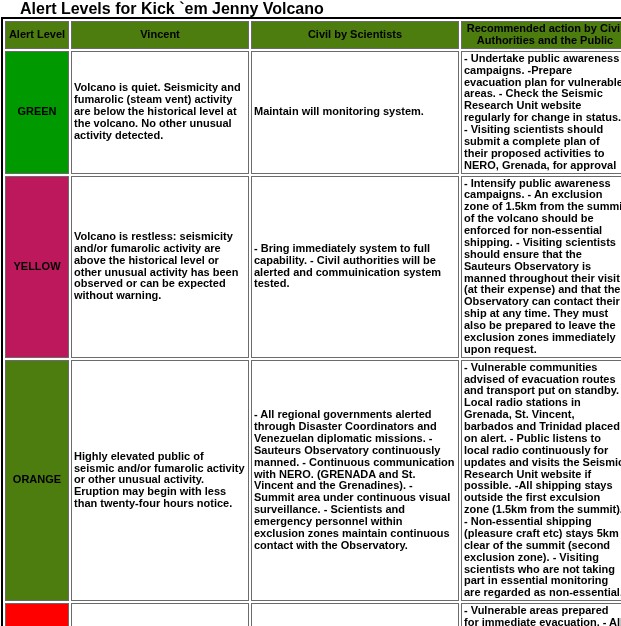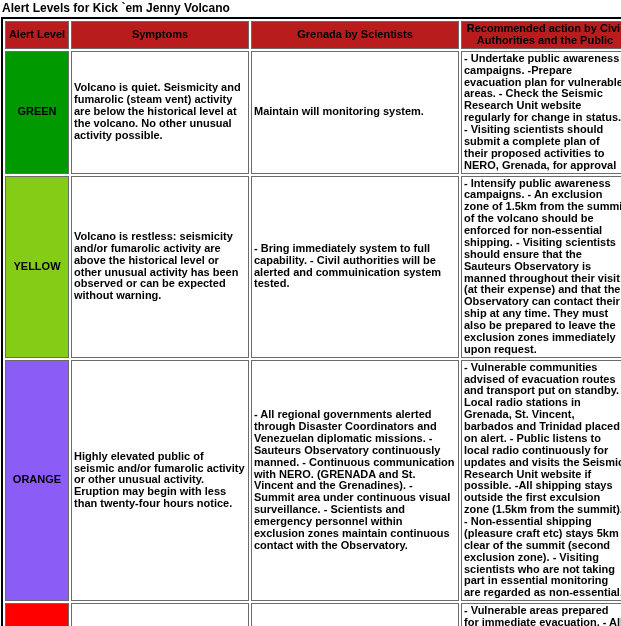--- a/index.html
+++ b/index.html
@@ -7,24 +7,24 @@
     padding: 0;
     background: #ffffff;
     font-family: "Liberation Sans", "DejaVu Sans", sans-serif;
   }
   .page {
     width: 621px;
     box-sizing: border-box;
     padding: 1px 0 0 1px;
   }
   .page-title {
-    font-size: 12px;
+    font-size: 16px;
     font-weight: bold;
     color: #000000;
-    padding: 1px 0 2px 1px;
+    padding: 1px 0 2px 19px;
     line-height: 13px;
   }
   table.alert-table {
     border-collapse: separate;
     border-spacing: 2px;
     border: 2px solid #000000;
     background: #ffffff;
     width: 618px;
     table-layout: fixed;
   }
@@ -36,21 +36,21 @@
     line-height: 1.08;
     padding: 1px 2px;
     vertical-align: middle;
     box-sizing: border-box;
     overflow: hidden;
     word-wrap: break-word;
   }
   th.hdr {
     text-align: center;
     vertical-align: middle;
-    background: #b91c1c;
+    background: #4d7c0f;
     height: 24px;
   }
   td.level-cell {
     text-align: center;
     vertical-align: middle;
   }
   td.text-cell {
     text-align: left;
   }
   col.c-level  { width: 64px; }
@@ -72,40 +72,40 @@
   <table class="alert-table">
     <colgroup>
       <col class="c-level">
       <col class="c-symp">
       <col class="c-action">
       <col class="c-recom">
     </colgroup>
     <thead>
       <tr>
         <th class="hdr">Alert Level</th>
-        <th class="hdr">Symptoms</th>
-        <th class="hdr">Grenada by Scientists</th>
+        <th class="hdr">Vincent</th>
+        <th class="hdr">Civil by Scientists</th>
         <th class="hdr">Recommended action by Civil Authorities and the Public</th>
       </tr>
     </thead>
     <tbody>
       <tr class="row-green">
         <td class="level-cell" style="background-color: rgb(0, 153, 0);">GREEN</td>
-        <td class="text-cell">Volcano is quiet. Seismicity and fumarolic (steam vent) activity are below the historical level at the volcano. No other unusual activity possible.</td>
+        <td class="text-cell">Volcano is quiet. Seismicity and fumarolic (steam vent) activity are below the historical level at the volcano. No other unusual activity detected.</td>
         <td class="text-cell">Maintain will monitoring system.</td>
         <td class="text-cell">- Undertake public awareness campaigns. -Prepare evacuation plan for vulnerable areas. - Check the Seismic Research Unit website regularly for change in status. - Visiting scientists should submit a complete plan of their proposed activities to NERO, Grenada, for approval</td>
       </tr>
       <tr class="row-yellow">
-        <td class="level-cell" style="background-color: #84cc16;">YELLOW</td>
+        <td class="level-cell" style="background-color: #be185d;">YELLOW</td>
         <td class="text-cell">Volcano is restless: seismicity and/or fumarolic activity are above the historical level or other unusual activity has been observed or can be expected without warning.</td>
         <td class="text-cell">- Bring immediately system to full capability. - Civil authorities will be alerted and commuinication system tested.</td>
         <td class="text-cell">- Intensify public awareness campaigns. - An exclusion zone of 1.5km from the summit of the volcano should be enforced for non-essential shipping. - Visiting scientists should ensure that the Sauteurs Observatory is manned throughout their visit (at their expense) and that the Observatory can contact their ship at any time. They must also be prepared to leave the exclusion zones immediately upon request.</td>
       </tr>
       <tr class="row-orange">
-        <td class="level-cell" style="background-color: #8b5cf6;">ORANGE</td>
+        <td class="level-cell" style="background-color: #4d7c0f;">ORANGE</td>
         <td class="text-cell">Highly elevated public of seismic and/or fumarolic activity or other unusual activity. Eruption may begin with less than twenty-four hours notice.</td>
         <td class="text-cell">- All regional governments alerted through Disaster Coordinators and Venezuelan diplomatic missions. - Sauteurs Observatory continuously manned. - Continuous communication with NERO. (GRENADA and St. Vincent and the Grenadines). - Summit area under continuous visual surveillance. - Scientists and emergency personnel within exclusion zones maintain continuous contact with the Observatory.</td>
         <td class="text-cell">- Vulnerable communities advised of evacuation routes and transport put on standby. - Local radio stations in Grenada, St. Vincent, barbados and Trinidad placed on alert. - Public listens to local radio continuously for updates and visits the Seismic Research Unit website if possible. -All shipping stays outside the first exculsion zone (1.5km from the summit). - Non-essential shipping (pleasure craft etc) stays 5km clear of the summit (second exclusion zone). - Visiting scientists who are not taking part in essential monitoring are regarded as non-essential.</td>
       </tr>
       <tr class="row-red">
         <td class="level-cell" style="background-color: rgb(255, 0, 0);">RED</td>
         <td class="text-cell">Eruption is in progress or may begin without further warning.</td>
         <td class="text-cell">- Measurements within the exclusion zones as permitted by activity. - Aerial reconaissance whenever possible.</td>
         <td class="text-cell">- Vulnerable areas prepared for immediate evacuation. - All shipping stays 5km clear of summit (i.e. out of the first and second exculsion zones). - Public in all vulnerable zones should listen to local radio stations for updates.</td>
       </tr>

